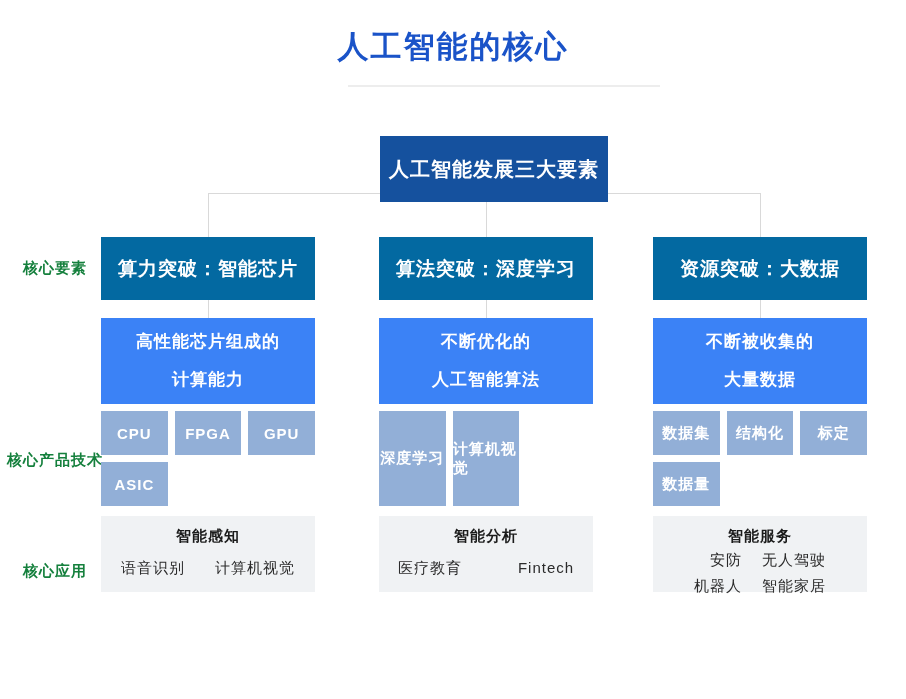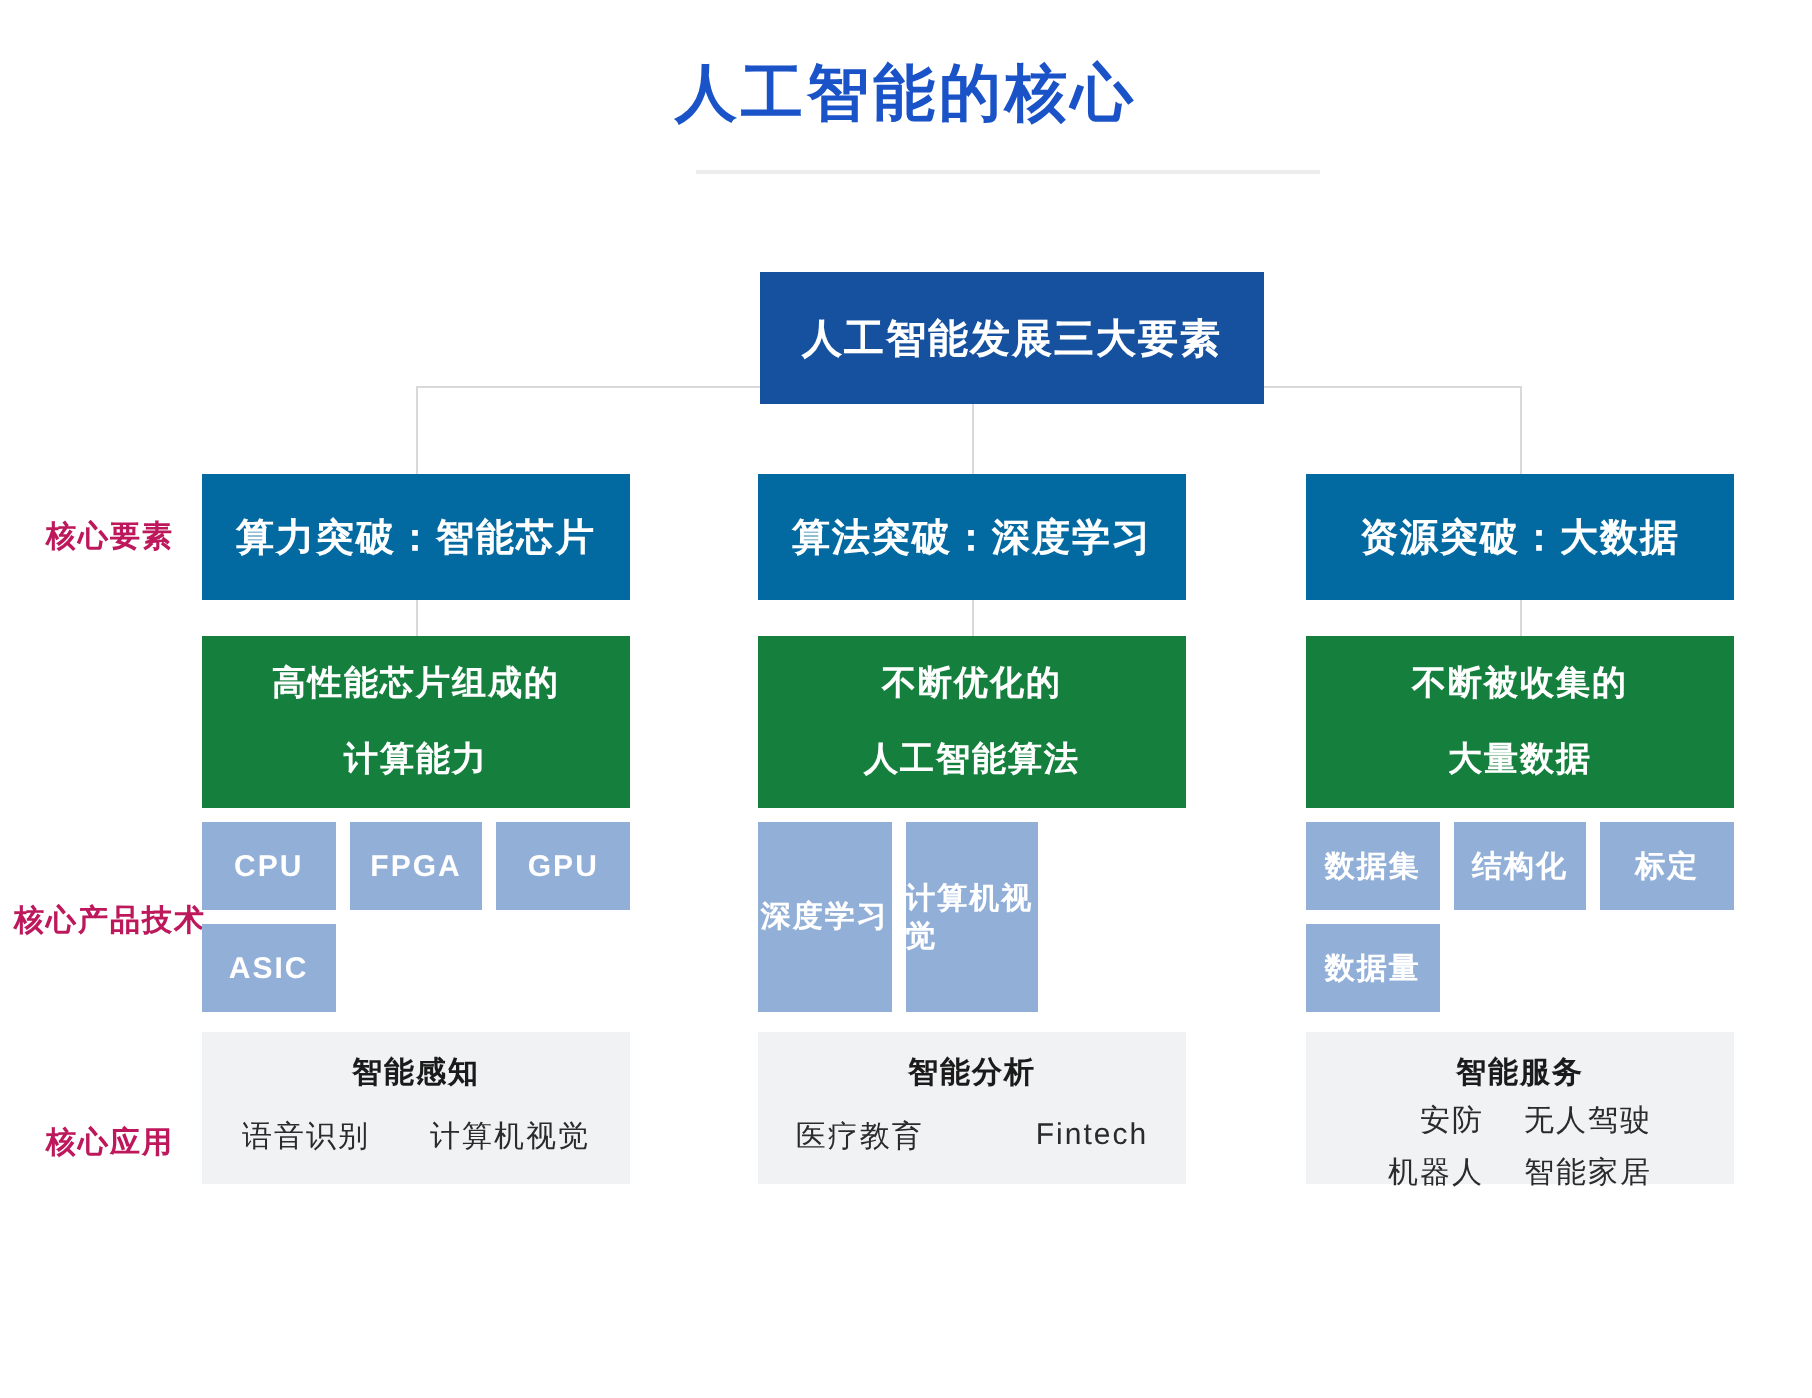--- a/index.html
+++ b/index.html
@@ -9,35 +9,35 @@
   }
   .title{
     position:absolute;top:26px;left:0;width:100%;margin:0;text-align:center;
     font-size:31px;font-weight:bold;color:#1a53c8;letter-spacing:2px;
   }
   .title-rule{position:absolute;top:85px;left:348px;width:312px;height:2px;background:#ededed;}
   .conn{position:absolute;background:#d9d9d9;}
   .conn-h{left:208px;top:193px;width:552px;height:1px;}
   .conn-v{width:1px;}
   .topbox{
-    position:absolute;left:380px;top:136px;width:252px;height:66px;background:#15519e;
+    position:absolute;left:380px;top:136px;width:228px;height:66px;background:#15519e;
     color:#ffffff;font-size:20px;font-weight:bold;letter-spacing:1px;
     display:flex;align-items:center;justify-content:center;z-index:2;
   }
   .side-label{
     position:absolute;left:0;width:110px;text-align:center;
-    font-size:15px;font-weight:bold;color:#be185d;letter-spacing:1px;
+    font-size:15px;font-weight:bold;color:#15803d;letter-spacing:1px;
   }
   .col{position:absolute;top:237px;width:214px;}
   .hdr{
     height:63px;background:#0369a1;color:#ffffff;font-weight:bold;font-size:19px;
     letter-spacing:1px;display:flex;align-items:center;justify-content:center;
   }
   .body2{
-    margin-top:18px;height:86px;background:#15803d;color:#ffffff;font-weight:bold;
+    margin-top:18px;height:86px;background:#3b82f6;color:#ffffff;font-weight:bold;
     font-size:17px;line-height:26px;letter-spacing:1px;
     display:flex;flex-direction:column;align-items:center;justify-content:center;gap:12px;
   }
   .grid{margin-top:7px;display:grid;grid-template-columns:1fr 1fr 1fr;gap:7px;}
   .cell{
     height:44px;background:#92afd7;color:#ffffff;font-weight:bold;font-size:15px;
     letter-spacing:1px;display:flex;align-items:center;justify-content:center;
   }
   .cell.tall{height:95px;}
   .app{margin-top:10px;height:76px;background:#f0f2f4;text-align:center;}

